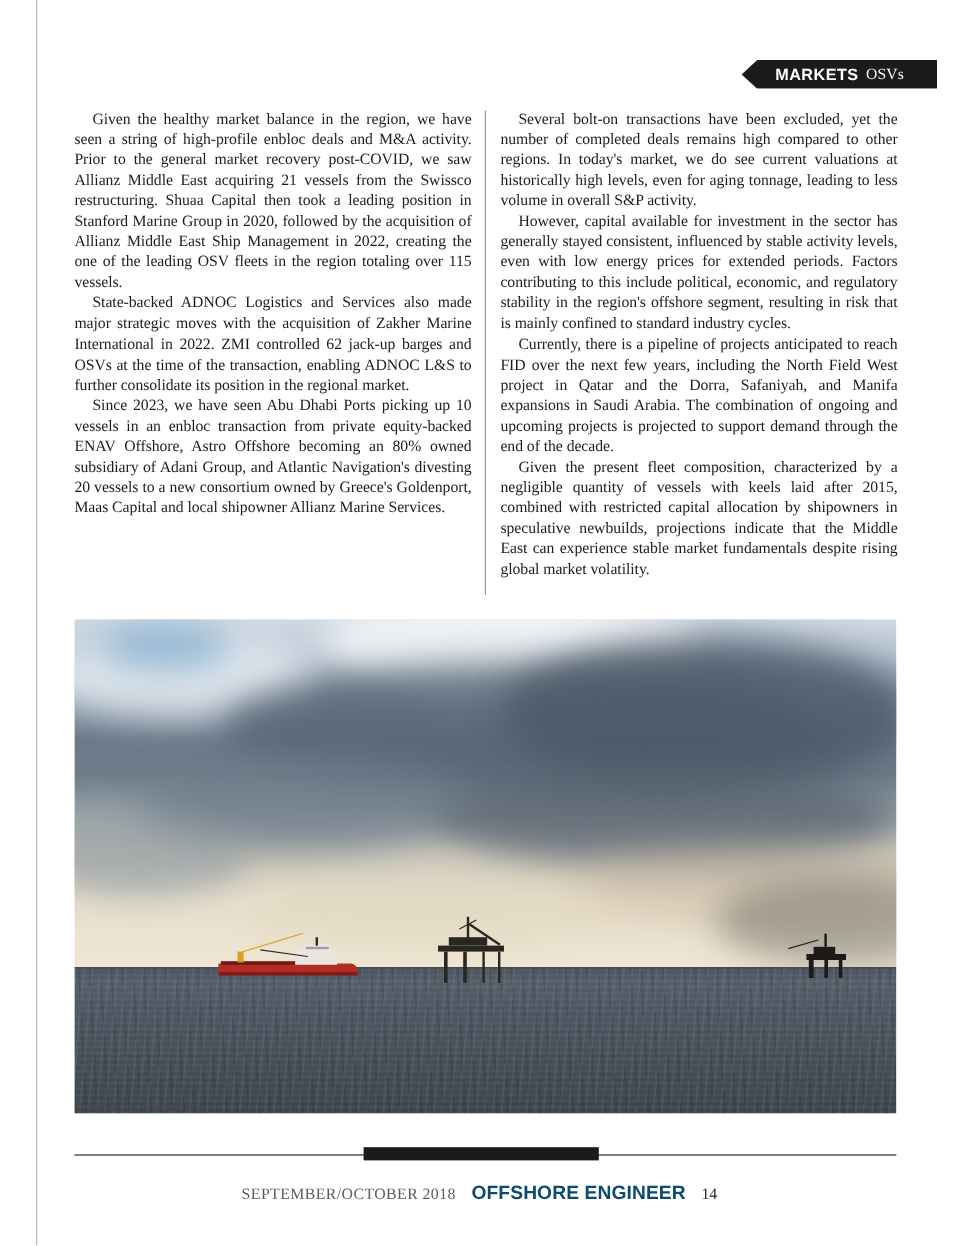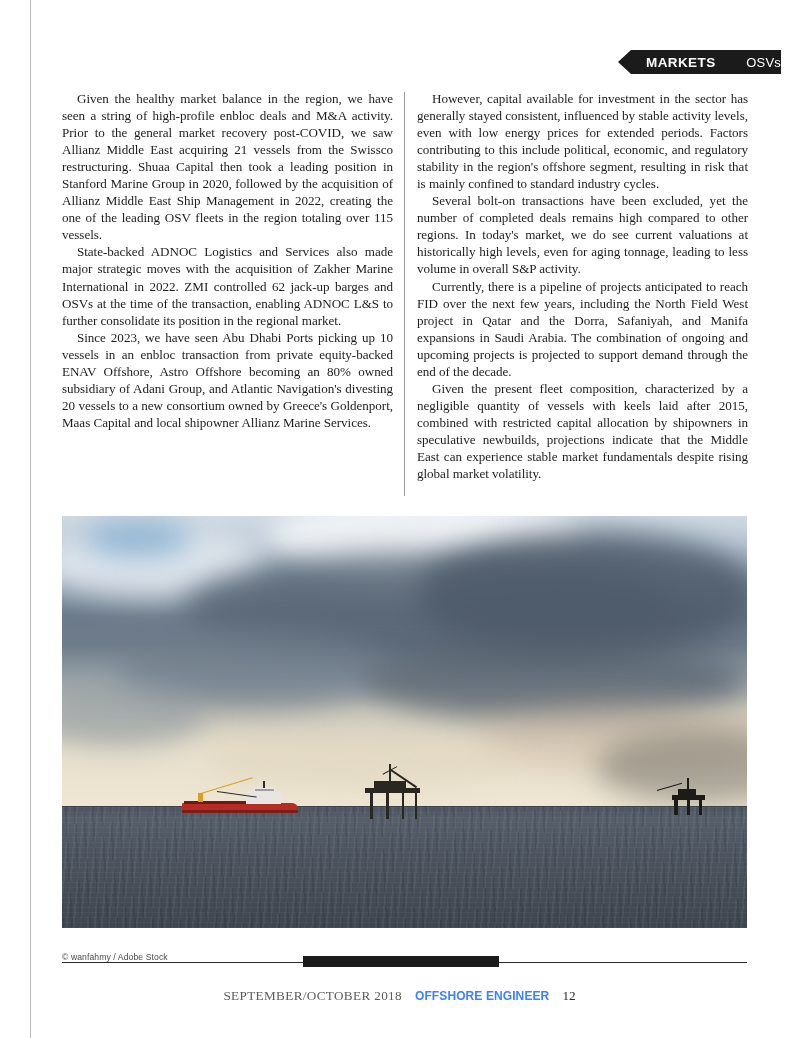--- a/index.html
+++ b/index.html
@@ -36,39 +36,39 @@
     position: absolute;
     left: 618px;
     top: 50px;
     width: 163px;
     height: 24px;
     background: #1b1b1b;
     -webkit-clip-path: polygon(0 50%, 13px 0, 100% 0, 100% 100%, 13px 100%);
     clip-path: polygon(0 50%, 13px 0, 100% 0, 100% 100%, 13px 100%);
     display: flex;
     align-items: center;
-    justify-content: space-between;
+    justify-content: flex-start;
     padding-left: 28px;
     box-sizing: border-box;
     white-space: nowrap;
   }
   #header-banner .sec {
     font-family: "Liberation Sans", sans-serif;
     font-weight: bold;
     font-size: 13.5px;
     letter-spacing: 0.4px;
     color: #ffffff;
   }
   #header-banner .sub {
-    font-family: Liberation Sans, sans-serif;
+    font-family: Liberation Serif, serif;
     font-weight: normal;
     font-size: 13px;
     letter-spacing: 0.2px;
     color: #ffffff;
-    margin-left: 22px;
+    margin-left: 6px;
   }
 
   
   #article {
     position: absolute;
     left: 62px;
     top: 90px;
     width: 686px;
     height: 410px;
   }
@@ -196,21 +196,21 @@
   .plat-boom { position: absolute; background: #2a2721; transform-origin: left center; }
   .plat-derrick { position: absolute; background: #2a2721; }
   .plat-dark .plat-deck,
   .plat-dark .plat-leg,
   .plat-dark .plat-boom,
   .plat-dark .plat-derrick { background: #1d1b18; }
 
   #photo-credit {
     position: absolute;
     left: 62px;
-    top: 952px;
+    top: 917px;
     font-family: "Liberation Sans", sans-serif;
     font-size: 8.6px;
     letter-spacing: .1px;
     color: #4a4a4a;
   }
 
   
   #footer-rule {
     position: absolute;
     left: 62px;
@@ -237,23 +237,23 @@
   }
   #footer-line .issue {
     font-family: "Liberation Serif", serif;
     font-size: 13.2px;
     letter-spacing: .35px;
     color: #5c5c5c;
   }
   #footer-line .brand {
     font-family: "Liberation Sans", sans-serif;
     font-weight: bold;
-    font-size: 12px;
+    font-size: 16px;
     letter-spacing: .1px;
-    color: #3b82f6;
+    color: #0c4a6e;
     margin-left: 9px;
   }
   #footer-line .pageno {
     font-family: "Liberation Serif", serif;
     font-size: 13.2px;
     color: #2a2a2a;
     margin-left: 9px;
   }
 </style>
 </head>
@@ -271,22 +271,22 @@
   <div id="article">
     <div id="col-divider"></div>
 
     <div class="column" id="col-left">
       <p class="body-par first">Given the healthy market balance in the region, we have seen a string of high-profile enbloc deals and M&amp;A activity. Prior to the general market recovery post-COVID, we saw Allianz Middle East acquiring 21 vessels from the Swissco restructuring. Shuaa Capital then took a leading position in Stanford Marine Group in 2020, followed by the acquisition of Allianz Middle East Ship Management in 2022, creating the one of the leading OSV fleets in the region totaling over 115 vessels.</p>
       <p class="body-par">State-backed ADNOC Logistics and Services also made major strategic moves with the acquisition of Zakher Marine International in 2022. ZMI controlled 62 jack-up barges and OSVs at the time of the transaction, enabling ADNOC L&amp;S to further consolidate its position in the regional market.</p>
       <p class="body-par">Since 2023, we have seen Abu Dhabi Ports picking up 10 vessels in an enbloc transaction from private equity-backed ENAV Offshore, Astro Offshore becoming an 80% owned subsidiary of Adani Group, and Atlantic Navigation's divesting 20 vessels to a new consortium owned by Greece's Goldenport, Maas Capital and local shipowner Allianz Marine Services.</p>
     </div>
 
     <div class="column" id="col-right">
+      <p class="body-par first">Several bolt-on transactions have been excluded, yet the number of completed deals remains high compared to other regions. In today's market, we do see current valuations at historically high levels, even for aging tonnage, leading to less volume in overall S&amp;P activity.</p>
       <p class="body-par">However, capital available for investment in the sector has generally stayed consistent, influenced by stable activity levels, even with low energy prices for extended periods. Factors contributing to this include political, economic, and regulatory stability in the region's offshore segment, resulting in risk that is mainly confined to standard industry cycles.</p>
-      <p class="body-par first">Several bolt-on transactions have been excluded, yet the number of completed deals remains high compared to other regions. In today's market, we do see current valuations at historically high levels, even for aging tonnage, leading to less volume in overall S&amp;P activity.</p>
       <p class="body-par">Currently, there is a pipeline of projects anticipated to reach FID over the next few years, including the North Field West project in Qatar and the Dorra, Safaniyah, and Manifa expansions in Saudi Arabia. The combination of ongoing and upcoming projects is projected to support demand through the end of the decade.</p>
       <p class="body-par">Given the present fleet composition, characterized by a negligible quantity of vessels with keels laid after 2015, combined with restricted capital allocation by shipowners in speculative newbuilds, projections indicate that the Middle East can experience stable market fundamentals despite rising global market volatility.</p>
     </div>
   </div>
 
   <div id="photo-wrap">
     <div id="photo">
 
       <div class="sky"></div>
 
@@ -345,16 +345,16 @@
     </div>
   </div>
 
   <div id="photo-credit">© wanfahmy / Adobe Stock</div>
 
   <div id="footer-rule"></div>
   <div id="footer-bar"></div>
   <div id="footer-line">
     <span class="issue">SEPTEMBER/OCTOBER 2018</span>
     <span class="brand">OFFSHORE ENGINEER</span>
-    <span class="pageno">12</span>
+    <span class="pageno">14</span>
   </div>
 
 </div>
 
 </body></html>

